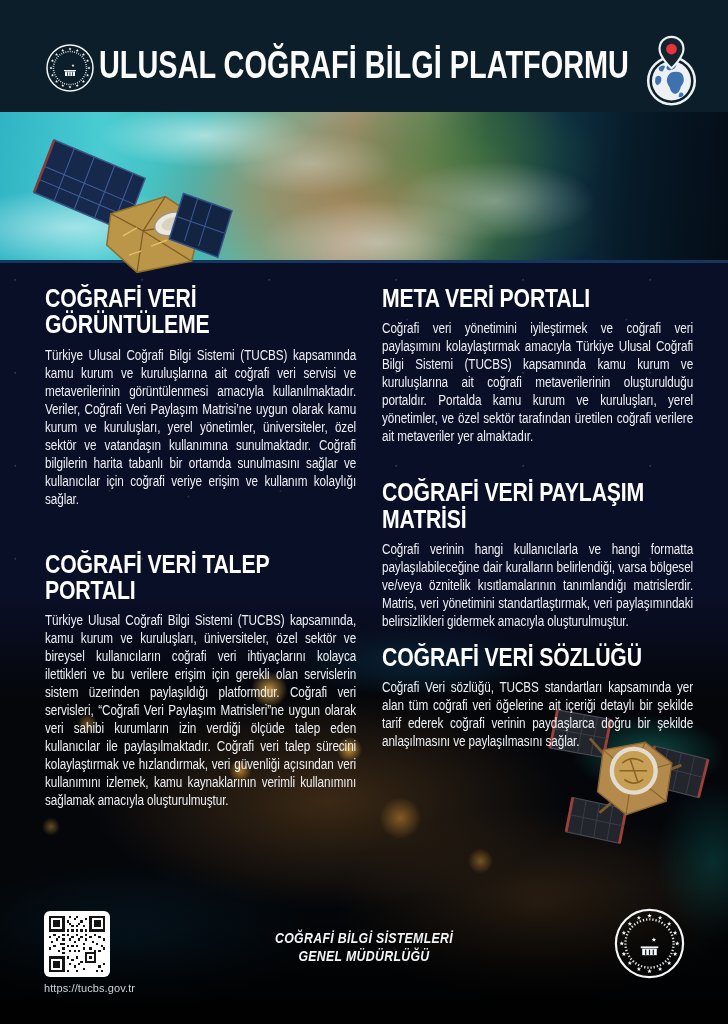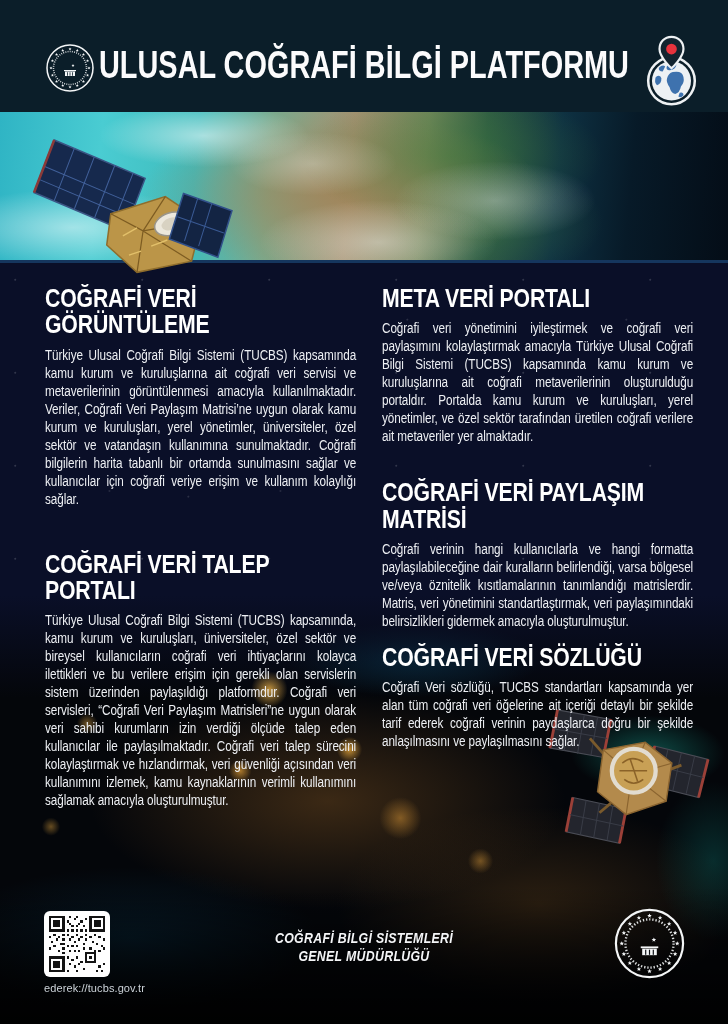--- a/index.html
+++ b/index.html
@@ -220,21 +220,21 @@
                  M9 0h1v1H9z M12 0h1v1h-1z M11 1h1v1h-1z M16 1h1v1h-1z M8 2h1v1H8z M14 2h1v1h-1z M9 3h1v1H9z M13 3h1v1h-1z M10 4h1v1h-1z M12 4h1v1h-1z M15 4h1v1h-1z
                  M2 8h1v1H2z M0 9h1v1H0z M4 9h1v1H4z M3 10h1v1H3z M1 11h1v1H1z M5 12h1v1H5z M2 13h1v1H2z M0 14h1v1H0z M4 15h1v1H4z
                  M8 8h1v1H8z M12 8h1v1h-1z M16 8h1v1h-1z M10 9h1v1h-1z M14 9h1v1h-1z M9 10h1v1H9z M13 10h1v1h-1z M16 10h1v1h-1z M11 11h1v1h-1z M15 12h1v1h-1z
                  M8 13h1v1H8z M10 13h1v1h-1z M12 13h1v1h-1z M9 15h1v1H9z M11 15h1v1h-1z M13 15h1v1h-1z M15 14h1v1h-1z
                  M18 9h1v1h-1z M20 8h1v1h-1z M22 9h1v1h-1z M24 10h1v1h-1z M19 11h1v1h-1z M21 12h1v1h-1z M23 13h1v1h-1z M18 14h1v1h-1z M20 15h1v1h-1z M22 15h1v1h-1z M24 14h1v1h-1z
                  M8 18h1v1H8z M10 19h1v1h-1z M12 18h1v1h-1z M14 20h1v1h-1z M9 21h1v1H9z M11 22h1v1h-1z M13 21h1v1h-1z M15 23h1v1h-1z M8 24h1v1H8z M12 24h1v1h-1z
                  M22 22h1v1h-1z M24 21h1v1h-1z M21 24h1v1h-1z M23 24h1v1h-1z"></path>
       </g>
     </svg>
   </div>
-  <div class="url">ederek://tucbs.gov.tr</div>
+  <div class="url">https://tucbs.gov.tr</div>
 
   <div class="org">
     <div>COĞRAFİ BİLGİ SİSTEMLERİ</div>
     <div>GENEL MÜDÜRLÜĞÜ</div>
   </div>
 
   <div class="emblem-ftr">
     <svg viewBox="0 0 100 100">
       <defs>
           <path id="st-b" d="M0,-3.2 L0.95,-1 L3.05,-1 L1.35,0.55 L1.9,2.6 L0,1.35 L-1.9,2.6 L-1.35,0.55 L-3.05,-1 L-0.95,-1 Z"></path>

